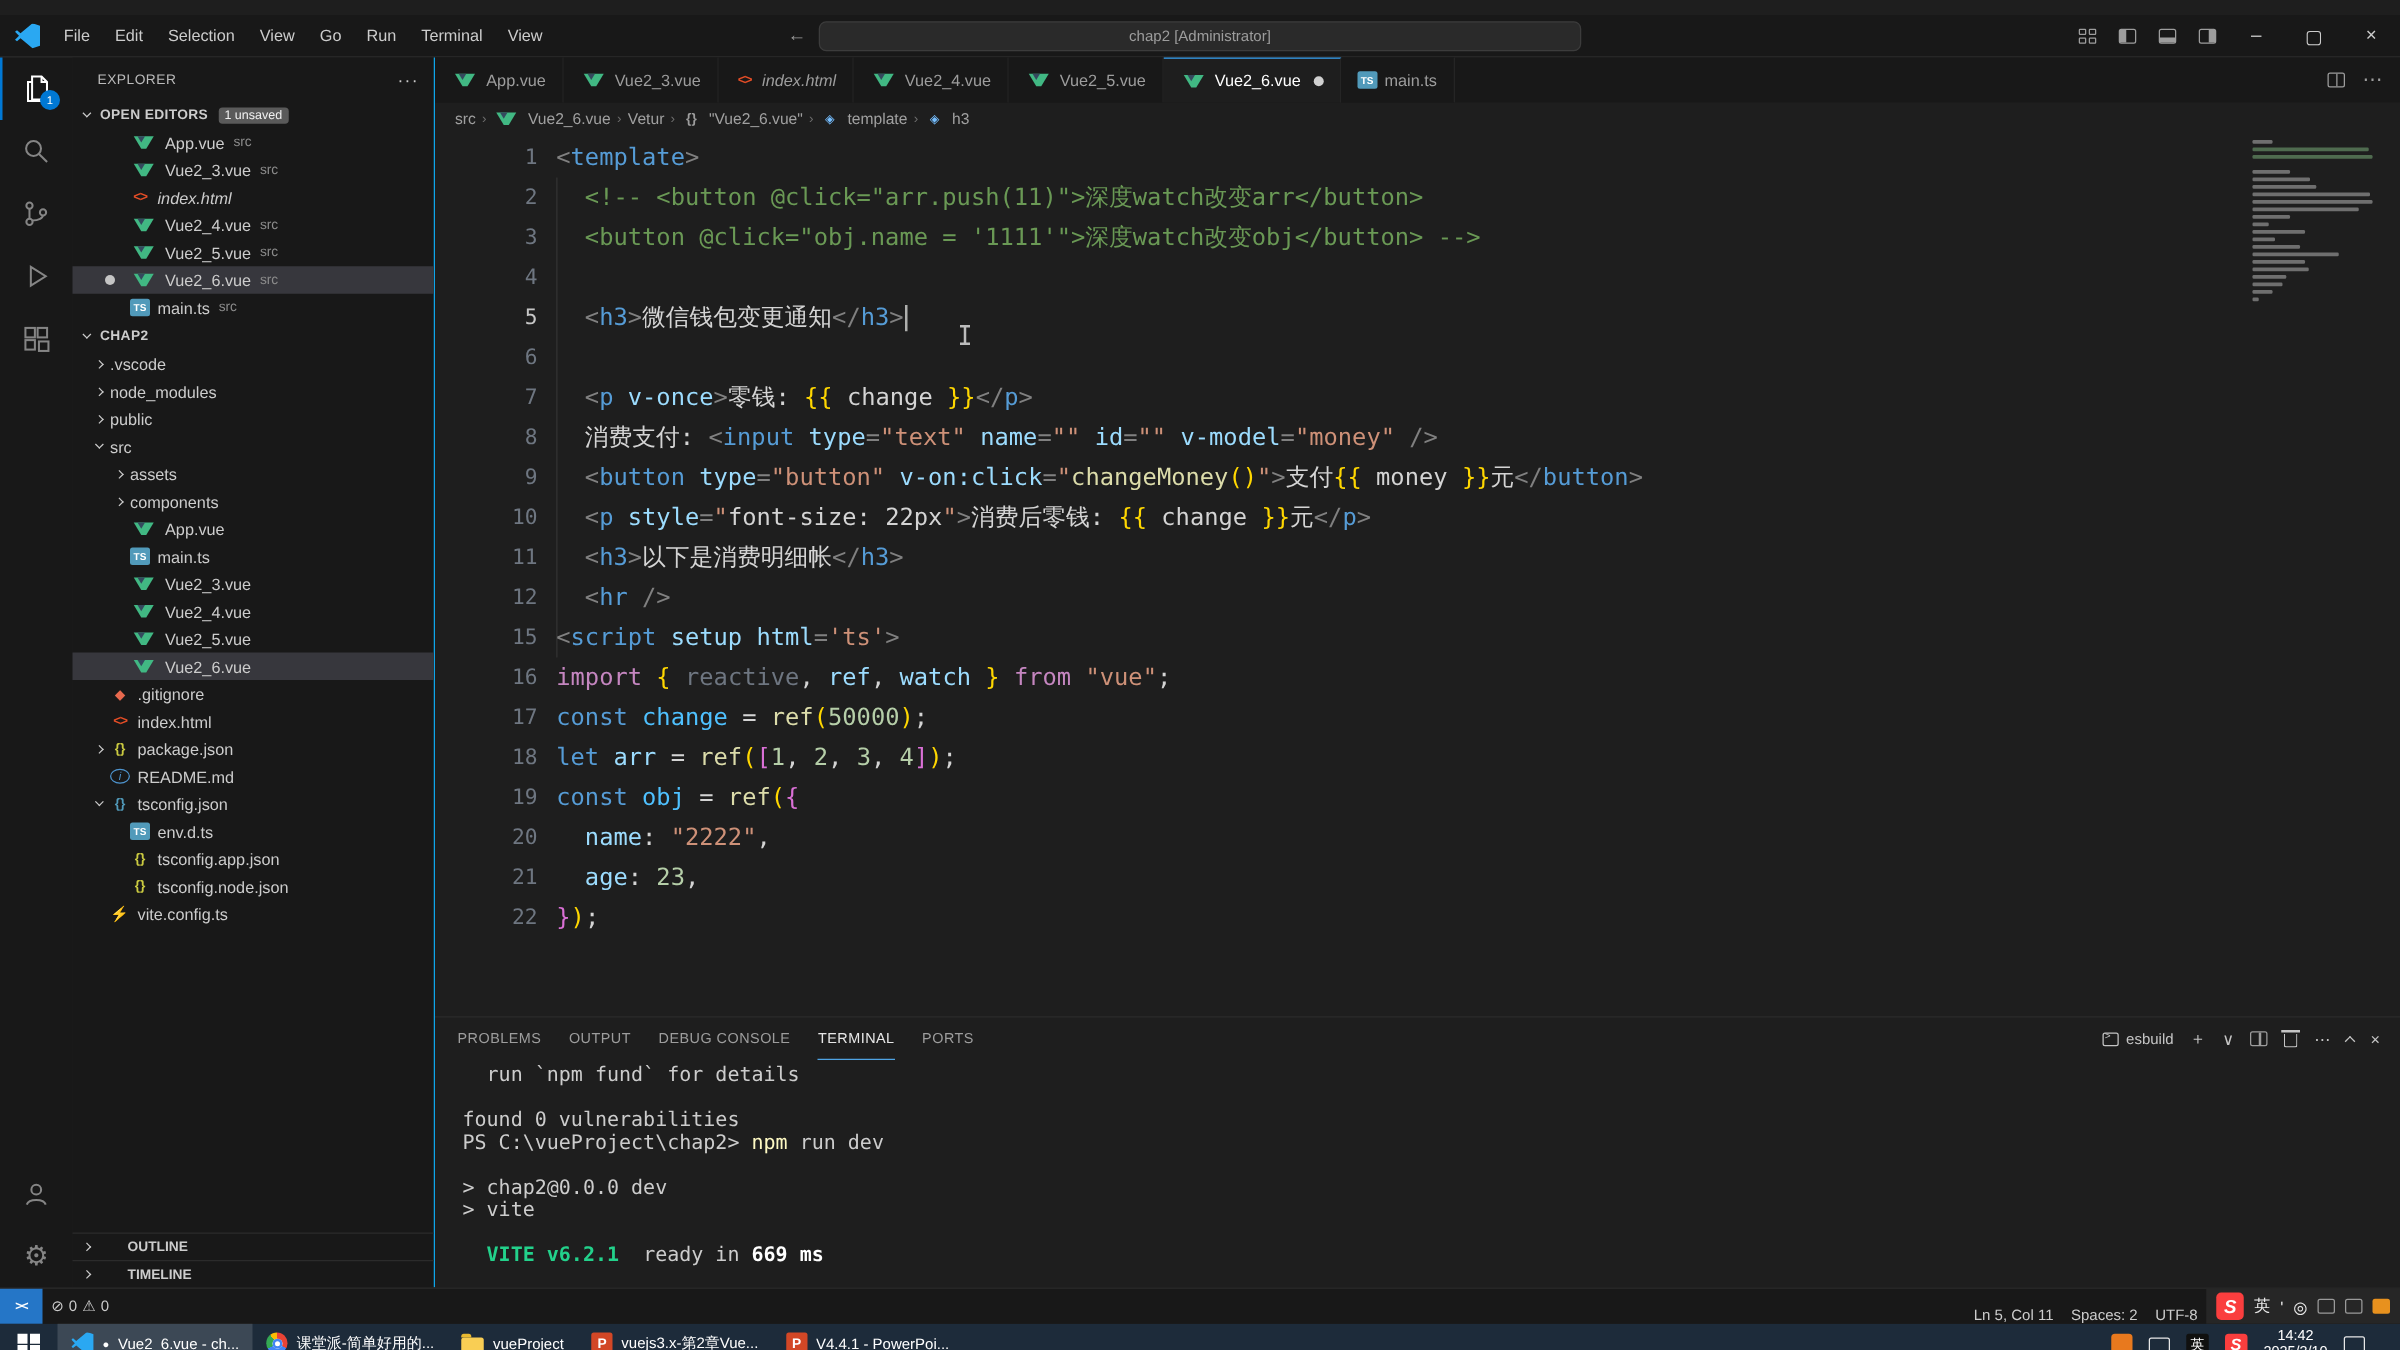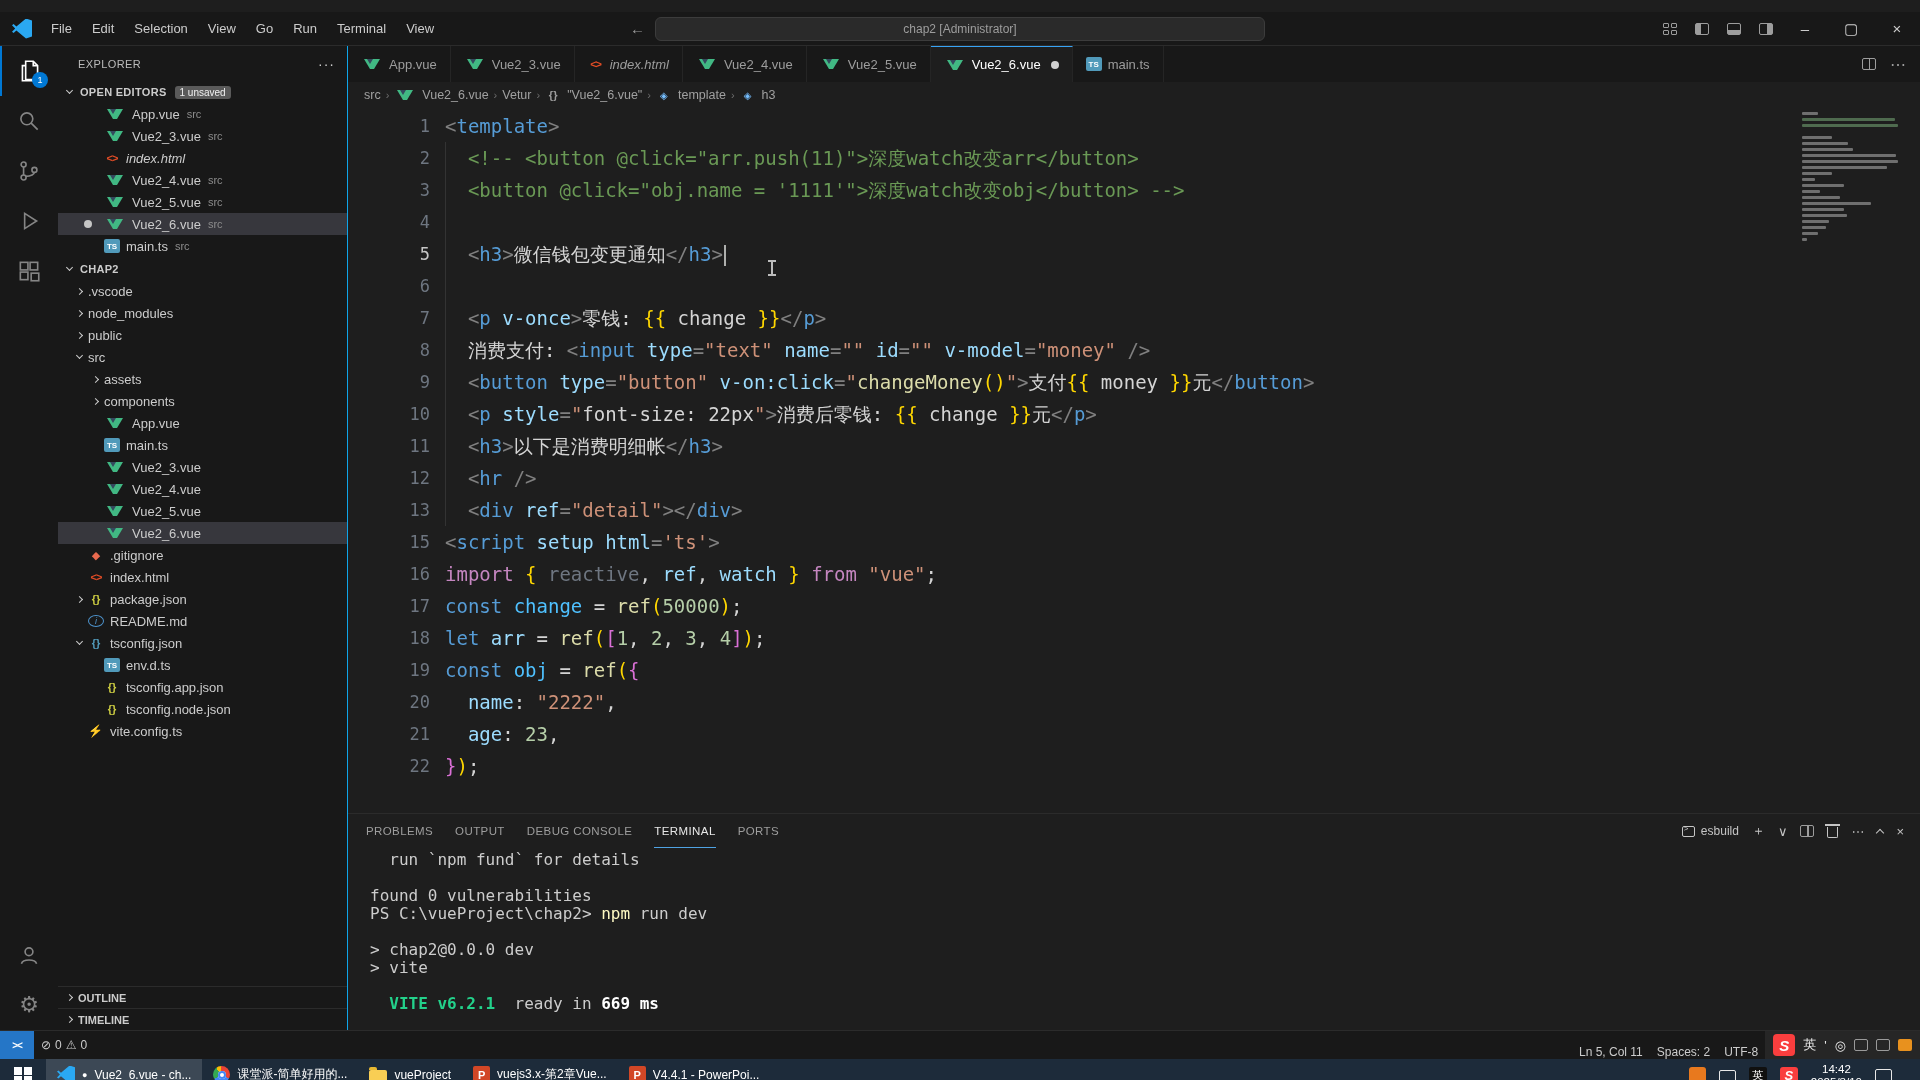--- a/index.html
+++ b/index.html
@@ -61,21 +61,21 @@
   .row { height:22px; display:flex; align-items:center; padding-left:46px; position:relative; white-space:nowrap; }
   .row.sel { background:#37373d; }
   .row .suffix { color:#8c8c8c; font-size:11px; margin-left:7px; }
   .row .mod-dot { position:absolute; left:26px; width:8px; height:8px; border-radius:4px; background:#c5c5c5; }
   .row.italic .f-lbl { font-style:italic; }
   .tree .row { padding-left:0; }
   .tree-ind { flex:0 0 auto; }
   .f-lbl { color:#cccccc; }
   .sb-bottom { position:absolute; bottom:0; left:0; right:0; }
   .sb-bot-row { height:22px; border-top:1px solid #2b2b2b; display:flex; align-items:center;
-    font-weight:bold; font-size:11px; color:#cccccc; padding-left:4px; }
+    font-weight:bold; font-size:11px; color:#cccccc; padding-left:4px;gap:24px; }
 
   
   .fi { display:inline-flex; align-items:center; justify-content:center; width:16px; height:16px;
     margin-right:6px; font-size:10px; flex:0 0 16px; }
   .fi-vue { width:0; height:0; margin:0 9px 0 3px; border-left:6px solid transparent; border-right:6px solid transparent;
     border-top:10px solid #41b883; position:relative; }
   .fi-vue::after { content:""; position:absolute; left:-3px; top:-10px; border-left:3px solid transparent;
     border-right:3px solid transparent; border-top:5px solid #34495e; }
   .fi-ts { background:#519aba; color:#fff; font-size:8px; font-weight:bold; border-radius:2px;
     width:14px; height:14px; }
@@ -541,21 +541,20 @@
             <div class="cl"><div class="ln">3</div><div class="ct"><span class="sg-c">  &lt;button @click="obj.name = '1111'"&gt;深度watch改变obj&lt;/button&gt; --&gt;</span></div></div>
             <div class="cl"><div class="ln">4</div><div class="ct"></div></div>
             <div class="cl"><div class="ln active">5</div><div class="ct"><span class="sg-p">  &lt;</span><span class="sg-t">h3</span><span class="sg-p">&gt;</span><span class="sg-w">微信钱包变更通知</span><span class="sg-p">&lt;/</span><span class="sg-t">h3</span><span class="sg-p">&gt;</span><span class="caret"></span></div></div>
             <div class="cl"><div class="ln">6</div></div>
             <div class="cl"><div class="ln">7</div><div class="ct"><span class="sg-p">  &lt;</span><span class="sg-t">p</span><span class="sg-a"> v-once</span><span class="sg-p">&gt;</span><span class="sg-w">零钱: </span><span class="sg-g1">{{</span><span class="sg-w"> change </span><span class="sg-g1">}}</span><span class="sg-p">&lt;/</span><span class="sg-t">p</span><span class="sg-p">&gt;</span></div></div>
             <div class="cl"><div class="ln">8</div><div class="ct"><span class="sg-w">  消费支付: </span><span class="sg-p">&lt;</span><span class="sg-t">input</span><span class="sg-a"> type</span><span class="sg-p">=</span><span class="sg-s">"text"</span><span class="sg-a"> name</span><span class="sg-p">=</span><span class="sg-s">""</span><span class="sg-a"> id</span><span class="sg-p">=</span><span class="sg-s">""</span><span class="sg-a"> v-model</span><span class="sg-p">=</span><span class="sg-s">"money"</span><span class="sg-p"> /&gt;</span></div></div>
             <div class="cl"><div class="ln">9</div><div class="ct"><span class="sg-p">  &lt;</span><span class="sg-t">button</span><span class="sg-a"> type</span><span class="sg-p">=</span><span class="sg-s">"button"</span><span class="sg-a"> v-on:click</span><span class="sg-p">=</span><span class="sg-s">"</span><span class="sg-f">changeMoney</span><span class="sg-g1">()</span><span class="sg-s">"</span><span class="sg-p">&gt;</span><span class="sg-w">支付</span><span class="sg-g1">{{</span><span class="sg-w"> money </span><span class="sg-g1">}}</span><span class="sg-w">元</span><span class="sg-p">&lt;/</span><span class="sg-t">button</span><span class="sg-p">&gt;</span></div></div>
             <div class="cl"><div class="ln">10</div><div class="ct"><span class="sg-p">  &lt;</span><span class="sg-t">p</span><span class="sg-a"> style</span><span class="sg-p">=</span><span class="sg-s">"</span><span class="sg-w">font-size: 22px</span><span class="sg-s">"</span><span class="sg-p">&gt;</span><span class="sg-w">消费后零钱: </span><span class="sg-g1">{{</span><span class="sg-w"> change </span><span class="sg-g1">}}</span><span class="sg-w">元</span><span class="sg-p">&lt;/</span><span class="sg-t">p</span><span class="sg-p">&gt;</span></div></div>
             <div class="cl"><div class="ln">11</div><div class="ct"><span class="sg-p">  &lt;</span><span class="sg-t">h3</span><span class="sg-p">&gt;</span><span class="sg-w">以下是消费明细帐</span><span class="sg-p">&lt;/</span><span class="sg-t">h3</span><span class="sg-p">&gt;</span></div></div>
             <div class="cl"><div class="ln">12</div><div class="ct"><span class="sg-p">  &lt;</span><span class="sg-t">hr</span><span class="sg-p"> /&gt;</span></div></div>
-            <div class="cl"><div class="ln">13</div><div class="ct"><span class="sg-p">  &lt;</span><span class="sg-t">div</span><span class="sg-a"> ref</span><span class="sg-p">=</span><span class="sg-s">"detail"</span><span class="sg-p">&gt;</span><span class="sg-p">&lt;/</span><span class="sg-t">div</span><span class="sg-p">&gt;</span></div></div>
             <div class="cl"><div class="ln">15</div><div class="ct"><span class="sg-p">&lt;</span><span class="sg-t">script</span><span class="sg-a"> setup</span><span class="sg-a"> html</span><span class="sg-p">=</span><span class="sg-s">'ts'</span><span class="sg-p">&gt;</span></div></div>
             <div class="cl"><div class="ln">16</div><div class="ct"><span class="sg-k">import</span><span class="sg-w"> </span><span class="sg-g1">{</span><span class="sg-d"> reactive</span><span class="sg-w">,</span><span class="sg-v"> ref</span><span class="sg-w">,</span><span class="sg-v"> watch </span><span class="sg-g1">}</span><span class="sg-k"> from</span><span class="sg-s"> "vue"</span><span class="sg-w">;</span></div></div>
             <div class="cl"><div class="ln">17</div><div class="ct"><span class="sg-b">const</span><span class="sg-cv"> change</span><span class="sg-w"> = </span><span class="sg-f">ref</span><span class="sg-g1">(</span><span class="sg-n">50000</span><span class="sg-g1">)</span><span class="sg-w">;</span></div></div>
             <div class="cl"><div class="ln">18</div><div class="ct"><span class="sg-b">let</span><span class="sg-v"> arr</span><span class="sg-w"> = </span><span class="sg-f">ref</span><span class="sg-g1">(</span><span class="sg-g2">[</span><span class="sg-n">1</span><span class="sg-w">, </span><span class="sg-n">2</span><span class="sg-w">, </span><span class="sg-n">3</span><span class="sg-w">, </span><span class="sg-n">4</span><span class="sg-g2">]</span><span class="sg-g1">)</span><span class="sg-w">;</span></div></div>
             <div class="cl"><div class="ln">19</div><div class="ct"><span class="sg-b">const</span><span class="sg-cv"> obj</span><span class="sg-w"> = </span><span class="sg-f">ref</span><span class="sg-g1">(</span><span class="sg-g2">{</span></div></div>
             <div class="cl"><div class="ln">20</div><div class="ct"><span class="sg-v">  name</span><span class="sg-w">: </span><span class="sg-s">"2222"</span><span class="sg-w">,</span></div></div>
             <div class="cl"><div class="ln">21</div><div class="ct"><span class="sg-v">  age</span><span class="sg-w">: </span><span class="sg-n">23</span><span class="sg-w">,</span></div></div>
             <div class="cl"><div class="ln">22</div><div class="ct"><span class="sg-g2">}</span><span class="sg-g1">)</span><span class="sg-w">;</span></div></div>
           </div>
         <div class="minimap" id="minimap">

